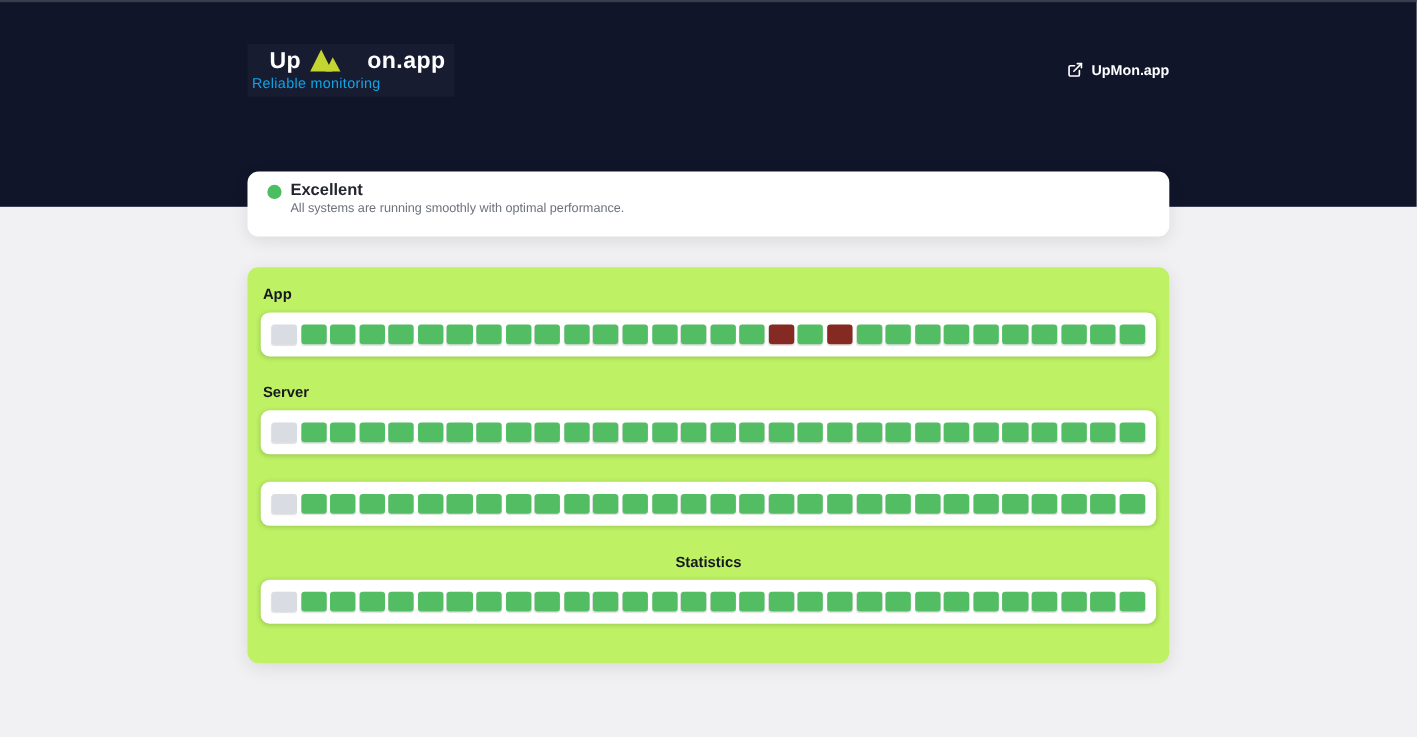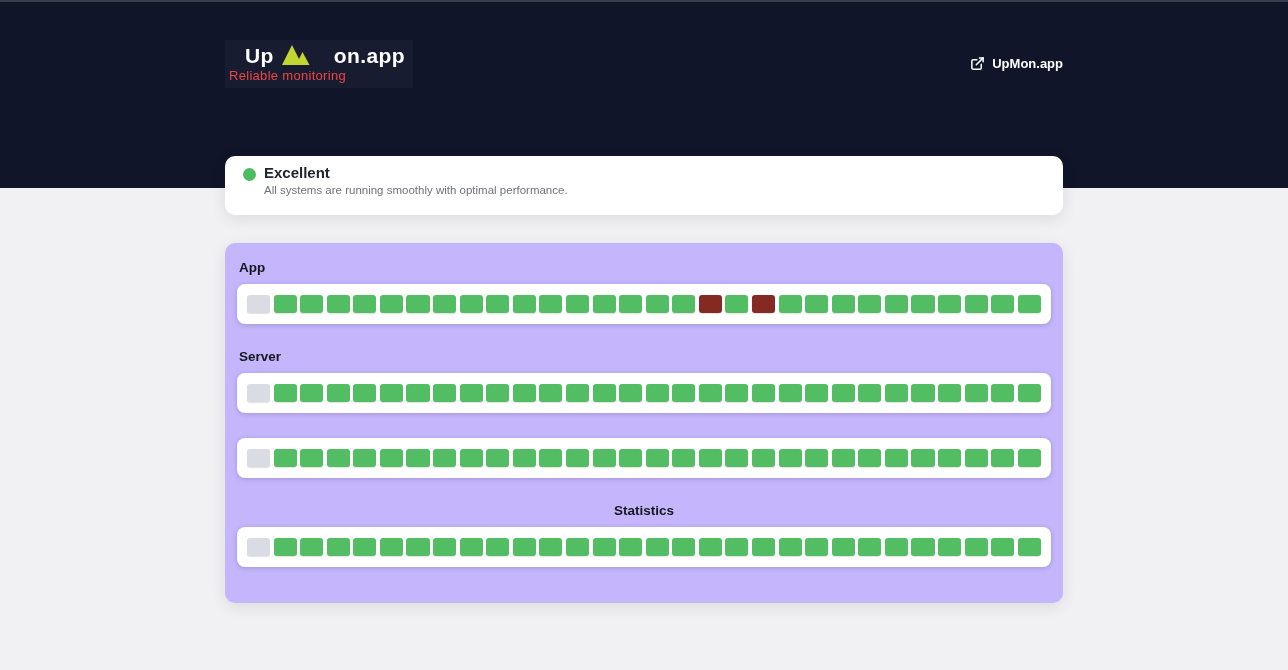--- a/index.html
+++ b/index.html
@@ -8,27 +8,27 @@
   }
   *{box-sizing:border-box; margin:0; padding:0;}
   html,body{width:1288px; height:670px; overflow:hidden;}
   body{background:var(--c-page); font-family:"Liberation Sans", sans-serif;}
   .topbar{height:188px; background:var(--c-header); border-top:2px solid #3a3d4b;}
   .container{width:838px; margin:0 auto;}
   .topbar-inner{display:flex; justify-content:space-between; align-items:flex-start; padding-top:38px;}
   .logo-block{display:inline-block; background:#181c31; padding:4px 8px 5px 4px;}
   .logo-line{display:flex; align-items:center; gap:7px; color:#ffffff; font-size:21px; font-weight:bold; letter-spacing:.4px;}
   .logo-line .word{line-height:1;margin-left:16px;}
-  .tagline{font-size:13px; color:#ef4444; margin-top:2px; letter-spacing:.3px;}
+  .tagline{font-size:13px; color:#0ea5e9; margin-top:2px; letter-spacing:.3px;}
   .ext-link{display:flex; align-items:center; gap:7px; margin-top:16px; color:#ffffff; font-size:13px; font-weight:bold; text-decoration:none; cursor:pointer;}
   .status-card{margin-top:-32px; background:#ffffff; border-radius:10px; box-shadow:0 4px 16px rgba(0,0,0,.09); padding:8px 18px 19px; display:flex; align-items:flex-start; gap:8px; position:relative;}
   .dot{width:13px; height:13px; border-radius:50%; background:var(--c-dot); margin-top:4px; flex:0 0 auto;}
   .status-title{font-size:15px; font-weight:bold; color:#23262d;}
   .status-desc{font-size:11.5px; color:#6d727c; margin-top:3px;}
-  .main-card{margin-top:28px; background:#c4b5fd; border-radius:10px; box-shadow:0 4px 16px rgba(0,0,0,.09); padding:17px 12px 36px;}
+  .main-card{margin-top:28px; background:#bef264; border-radius:10px; box-shadow:0 4px 16px rgba(0,0,0,.09); padding:17px 12px 36px;}
   .monitor{margin-bottom:25px;}
   .monitor:last-child{margin-bottom:0;text-align:center;}
   .monitor-label{font-size:13.5px; font-weight:bold; color:#15181e; margin:0 2px 9px;}
   .track-wrap{background:#ffffff; border-radius:8px; box-shadow:0 1px 5px rgba(0,0,0,.18); padding:11px 10px;}
   .track{display:flex; gap:3.5px;}
   .seg{flex:1 1 0; height:18px; border-radius:3px; box-shadow:0 1px 1px rgba(0,0,0,.12);}
   .seg-up{background:var(--c-up);}
   .seg-down{background:var(--c-down);}
   .seg-empty{background:var(--c-empty);}
 </style>

